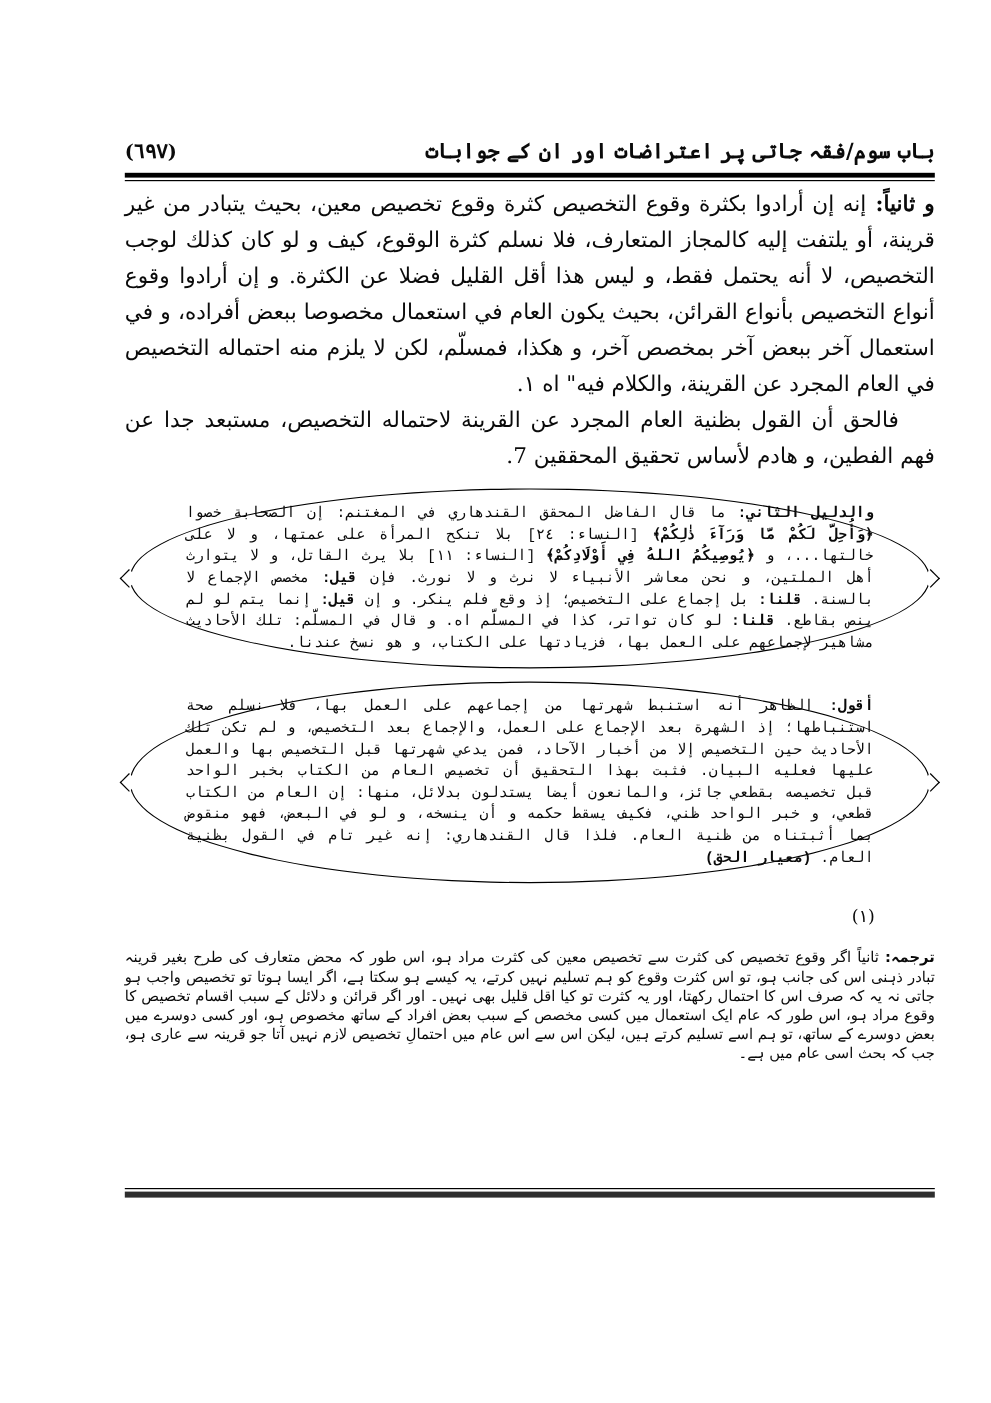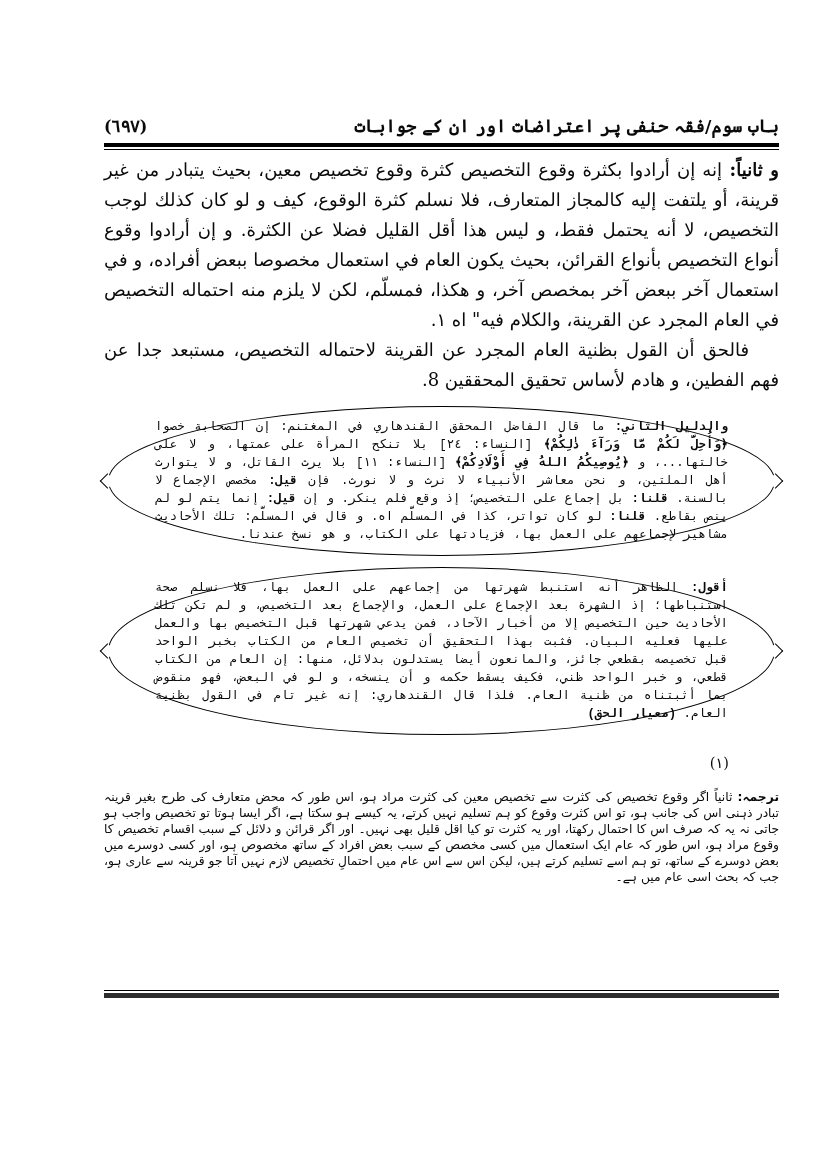--- a/index.html
+++ b/index.html
@@ -116,31 +116,31 @@
   .urdu.second { margin-top: 9px; }
   .urdu p { margin: 0; }
 </style>
 </head>
 <body>
 
 <div class="page">
 
   <header class="header">
     <span class="page-num">(٦٩٧)</span>
-    <h1 class="title">باب سوم/فقہ حنفی پر اعتراضات اور ان کے جوابات</h1>
+    <h1 class="title">باب سوم/فقہ جاتی پر اعتراضات اور ان کے جوابات</h1>
   </header>
 
   <div class="rule top">
     <div class="thick"></div>
     <div class="thin"></div>
   </div>
 
   <main class="body-text" lang="ar">
     <p><span class="b">و ثانياً: </span><span>إنه إن أرادوا بكثرة وقوع التخصيص كثرة وقوع تخصيص معين، بحيث يتبادر من غير قرينة، أو يلتفت إليه كالمجاز المتعارف، فلا نسلم كثرة الوقوع، كيف و لو كان كذلك لوجب التخصيص، لا أنه يحتمل فقط، و ليس هذا أقل القليل فضلا عن الكثرة. و إن أرادوا وقوع أنواع التخصيص بأنواع القرائن، بحيث يكون العام في استعمال مخصوصا ببعض أفراده، و في استعمال آخر ببعض آخر بمخصص آخر، و هكذا، فمسلّم، لكن لا يلزم منه احتماله التخصيص في العام المجرد عن القرينة، والكلام فيه" اه ١.</span></p>
-    <p class="p-indent"><span>فالحق أن القول بظنية العام المجرد عن القرينة لاحتماله التخصيص، مستبعد جدا عن فهم الفطين، و هادم لأساس تحقيق المحققين 8.</span></p>
+    <p class="p-indent"><span>فالحق أن القول بظنية العام المجرد عن القرينة لاحتماله التخصيص، مستبعد جدا عن فهم الفطين، و هادم لأساس تحقيق المحققين 7.</span></p>
   </main>
 
   <section class="oval" lang="ar">
     <span class="tip tip-r"></span>
     <span class="tip tip-l"></span>
     <p><span class="b">والدليل الثاني: </span><span>ما قال الفاضل المحقق القندهاري في المغتنم: إن الصحابة خصوا </span><span class="b">﴿وَأُحِلَّ لَكُمْ مَّا وَرَآءَ ذٰلِكُمْ﴾</span><span> [النساء: ٢٤] بلا تنكح المرأة على عمتها، و لا على خالتها...، و </span><span class="b">﴿يُوصِيكُمُ اللهُ فِي أَوْلَادِكُمْ﴾</span><span> [النساء: ١١] بلا يرث القاتل، و لا يتوارث أهل الملتين، و نحن معاشر الأنبياء لا نرث و لا نورث. فإن </span><span class="b">قيل: </span><span>مخصص الإجماع لا بالسنة. </span><span class="b">قلنا: </span><span>بل إجماع على التخصيص؛ إذ وقع فلم ينكر. و إن </span><span class="b">قيل: </span><span>إنما يتم لو لم ينص بقاطع. </span><span class="b">قلنا: </span><span>لو كان تواتر، كذا في المسلَّم اه. و قال في المسلَّم: تلك الأحاديث مشاهير لإجماعهم على العمل بها، فزيادتها على الكتاب، و هو نسخ عندنا.</span></p>
   </section>
 
   <section class="oval" lang="ar">
     <span class="tip tip-r"></span>

